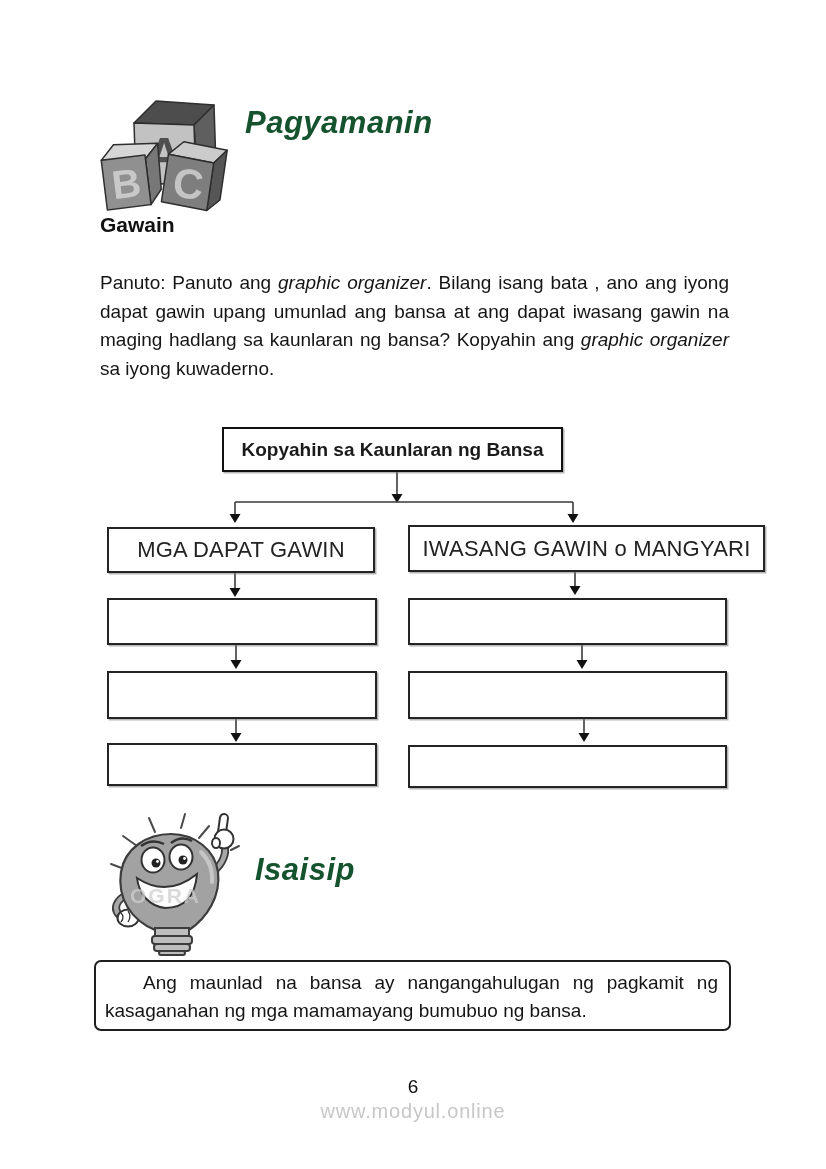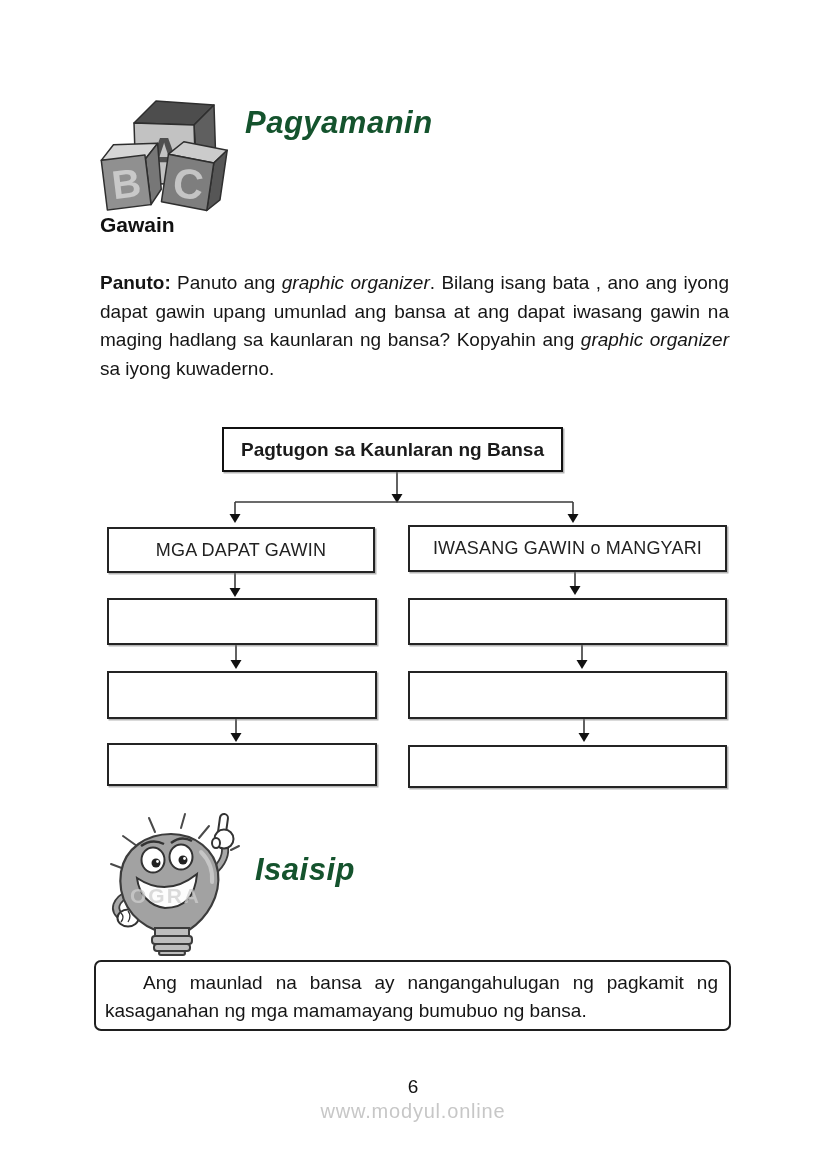--- a/index.html
+++ b/index.html
@@ -30,37 +30,37 @@
 
   
   .panuto {
     width: 629px;
     font-size: 19px;
     line-height: 28.5px;
     text-align: justify;
     text-align-last: left;
     color: #151515;
   }
-  .panuto .lead { font-weight: bold; }
+  .panuto .lead { font-weight: normal; }
   .panuto em { }
 
   
   .dbox {
     position: absolute;
     box-sizing: border-box;
     border: 2px solid #242424;
     background: #ffffff;
     display: flex;
     align-items: center;
     justify-content: center;
     text-align: center;
     box-shadow: 1.5px 1.5px 0 rgba(120,120,120,0.55);
   }
   .dbox.root-box { font-weight: bold; font-size: 19px; border-color: #111; }
-  .dbox.hdr-box  { font-size: 18px; letter-spacing: 0.2px; color: #222; }
+  .dbox.hdr-box  { font-size: 22px; letter-spacing: 0.2px; color: #222; }
 
   .arrow-layer { position: absolute; left: 90px; top: 420px; }
 
   
   .summary-box {
     position: absolute;
     box-sizing: border-box;
     border: 2px solid #1f1f1f;
     background: #fff;
   }
@@ -145,27 +145,27 @@
       <line x1="485" y1="152" x2="485" y2="166"></line>
       <polygon points="479.5,166 490.5,166 485,175" stroke="none"></polygon>
       <line x1="492" y1="225" x2="492" y2="240"></line>
       <polygon points="486.5,240 497.5,240 492,249" stroke="none"></polygon>
       <line x1="494" y1="299" x2="494" y2="313"></line>
       <polygon points="488.5,313 499.5,313 494,322" stroke="none"></polygon>
     </g>
   </svg>
 
   <div class="dbox root-box" style="left:222px; top:427px; width:341px; height:45px;">
-    <span>Pagtugon sa Kaunlaran ng Bansa</span>
+    <span>Kopyahin sa Kaunlaran ng Bansa</span>
   </div>
 
   <div class="dbox hdr-box" style="left:107px; top:527px; width:268px; height:46px;">
     <span>MGA DAPAT GAWIN</span>
   </div>
-  <div class="dbox hdr-box" style="left:408px; top:525px; width:319px; height:47px;">
+  <div class="dbox hdr-box" style="left:408px; top:525px; width:357px; height:47px;">
     <span>IWASANG GAWIN o MANGYARI</span>
   </div>
 
   <div class="dbox" style="left:107px; top:598px; width:270px; height:47px;"></div>
   <div class="dbox" style="left:107px; top:671px; width:270px; height:48px;"></div>
   <div class="dbox" style="left:107px; top:743px; width:270px; height:43px;"></div>
 
   <div class="dbox" style="left:408px; top:598px; width:319px; height:47px;"></div>
   <div class="dbox" style="left:408px; top:671px; width:319px; height:48px;"></div>
   <div class="dbox" style="left:408px; top:745px; width:319px; height:43px;"></div>

